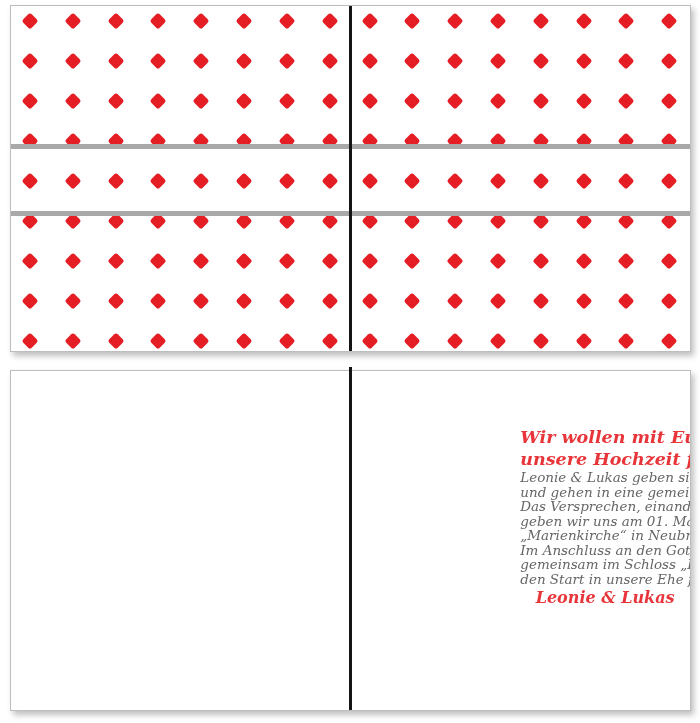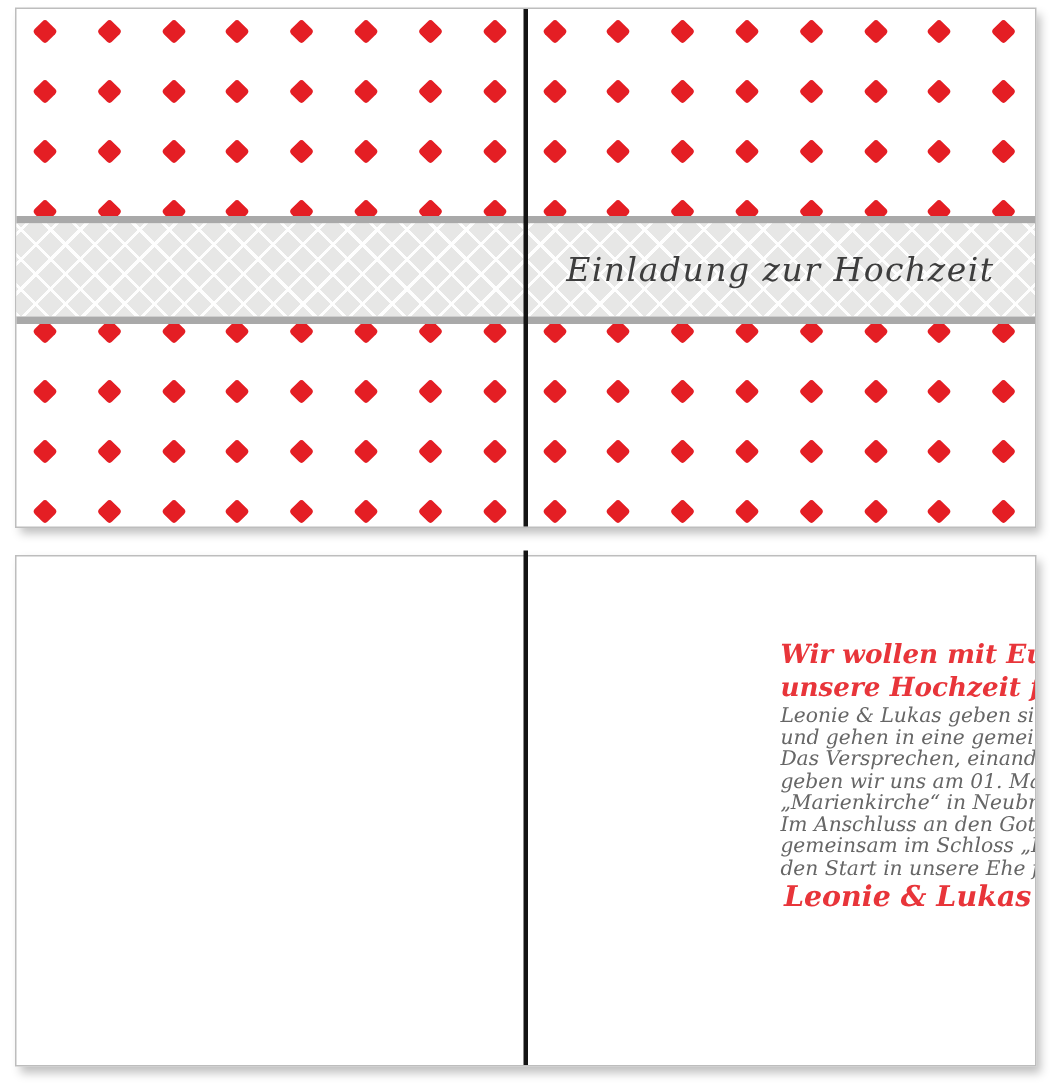--- a/index.html
+++ b/index.html
@@ -100,21 +100,21 @@
     font-size: 13.5px;
     line-height: 14.5px;
   }
   .g-p1 { margin-top: 18px; }
   .g-p2 { margin-top: 13px; }
   .g-p3 { margin-top: 13px; }
   .g-signature {
     margin-top: 16px;
     color: var(--red, #e8353a);
     font-weight: bold;
-    font-size: 19px;
+    font-size: 16px;
     line-height: 24px;
   }
   .line { white-space: nowrap; }
 </style>
 </head>
 <body style="background: rgb(255, 255, 255);">
 
 <div class="stage">
 
   <section class="card card-outside">
@@ -268,25 +268,20 @@
           <div class="diamond" style="left: 141.4px; top: 329px; background: rgb(228, 30, 36);"></div>
           <div class="diamond" style="left: 184.2px; top: 329px; background: rgb(228, 30, 36);"></div>
           <div class="diamond" style="left: 227px; top: 329px; background: rgb(228, 30, 36);"></div>
           <div class="diamond" style="left: 269.8px; top: 329px; background: rgb(228, 30, 36);"></div>
           <div class="diamond" style="left: 312.6px; top: 329px; background: rgb(228, 30, 36);"></div>
         </div>
     </div>
 
     <div class="banner">
       <div class="banner-strip top"></div>
-      <div class="banner-lattice">
-        <div class="banner-title-wrap">
-          <span class="banner-title">Einladung zur Hochzeit</span>
-        </div>
-      </div>
       <div class="banner-strip bottom"></div>
     </div>
 
     <div class="fold-line"></div>
   </section>
 
   <section class="card card-inside">
 
     <div class="panel panel-left"></div>
 

